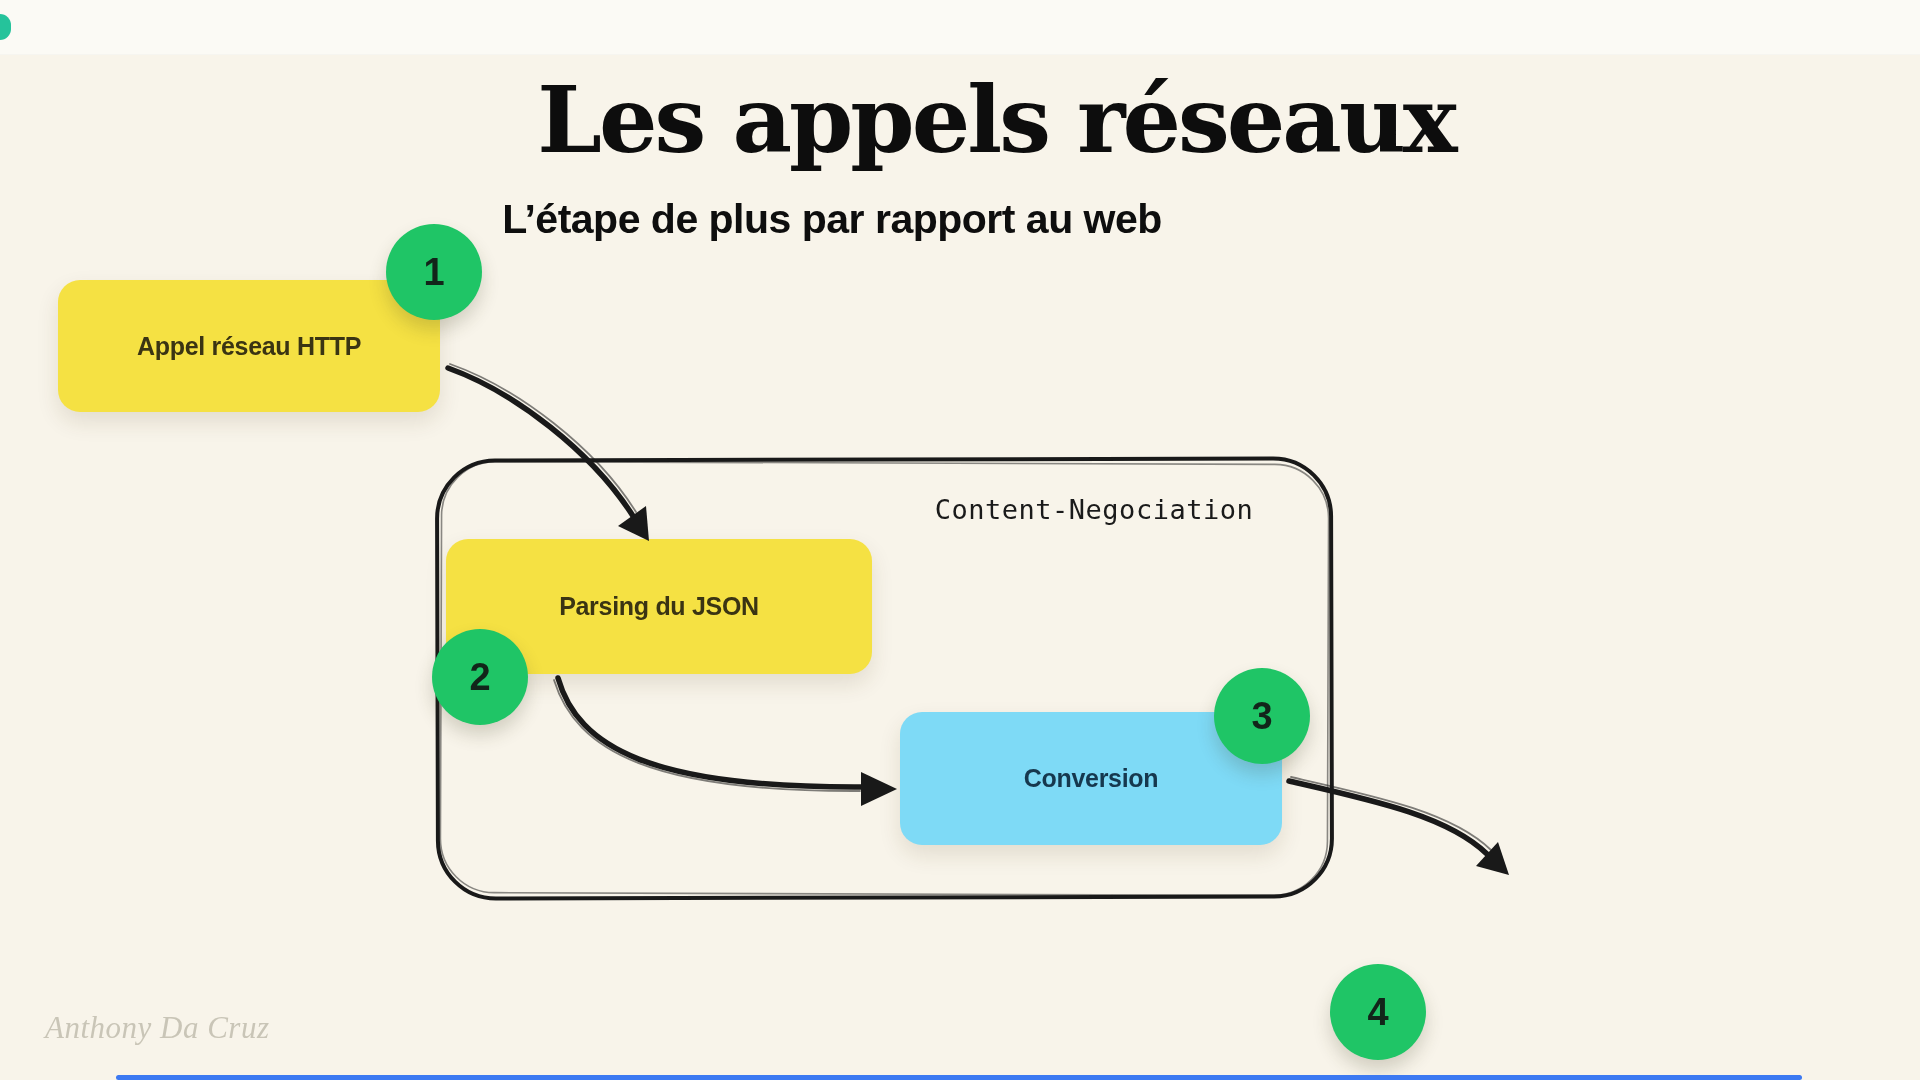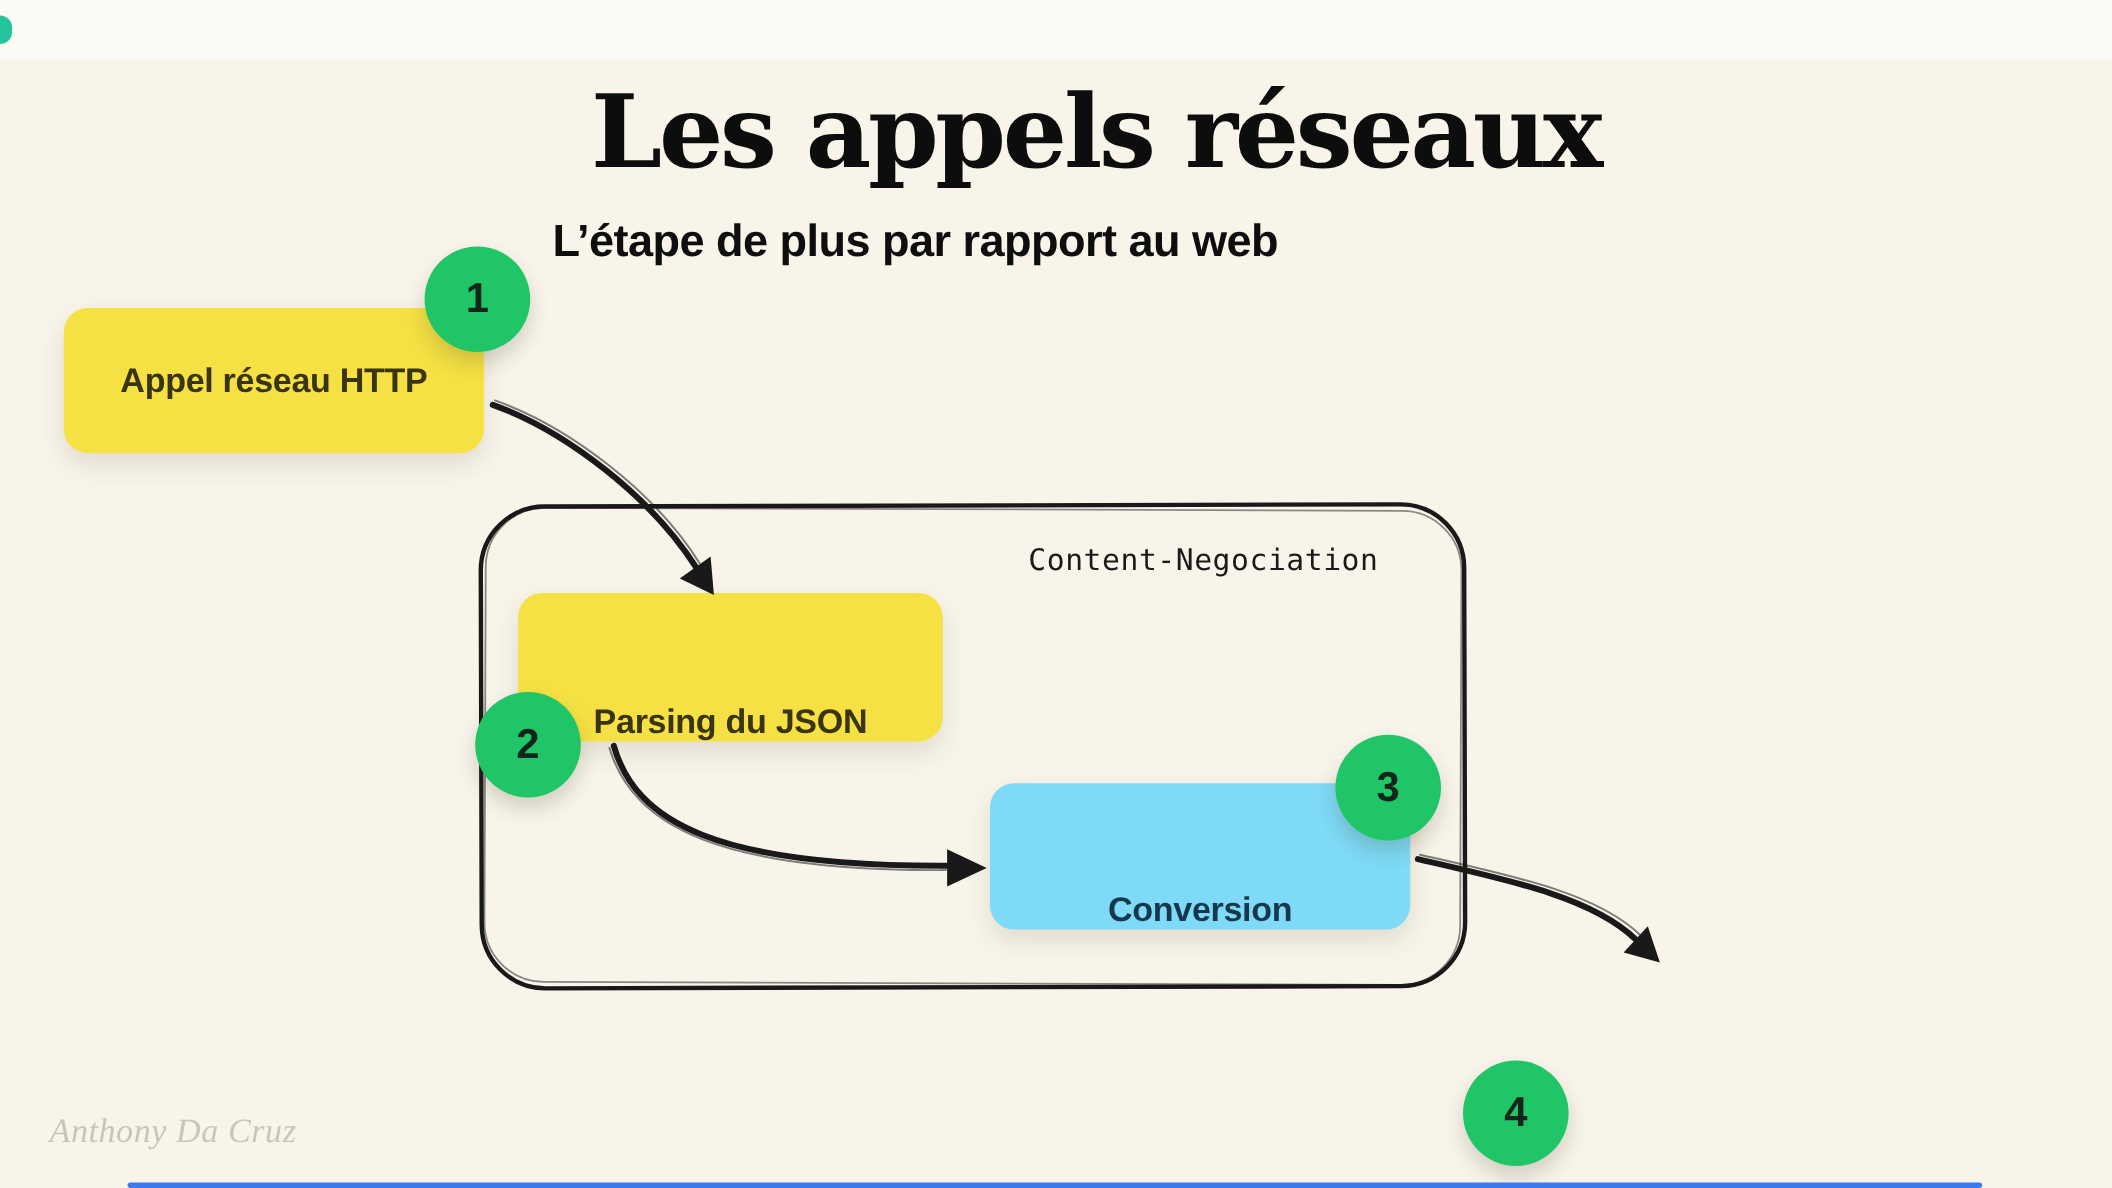--- a/index.html
+++ b/index.html
@@ -26,27 +26,27 @@
   }
   .subtitle{
     position:absolute;left:0;top:196px;width:1664px;margin:0;
     text-align:center;
     font-family:"Liberation Sans", sans-serif;
     font-weight:700;font-size:41px;color:#0E0E0E;letter-spacing:-0.5px;
   }
   .layer{position:absolute;left:0;top:0;width:1920px;height:1080px;pointer-events:none;}
   .node{
     position:absolute;display:flex;align-items:center;justify-content:center;
-    border-radius:22px;font-weight:700;font-size:31px;letter-spacing:-0.3px;
+    border-radius:22px;font-weight:700;font-size:25px;letter-spacing:-0.3px;
     box-shadow:0 10px 22px rgba(70,60,20,0.12);
   }
   .node.yellow{background:#F5E143;color:#3A3413;}
-  .node.blue{background:#7EDAF6;color:#16384E;align-items:flex-end;}
+  .node.blue{background:#7EDAF6;color:#16384E;}
   .node1{left:58px;top:280px;width:382px;height:132px;}
-  .node2{left:471px;top:539px;width:386px;height:135px;align-items:flex-end;}
+  .node2{left:446px;top:539px;width:426px;height:135px;}
   .node3{left:900px;top:712px;width:382px;height:133px;}
   .node4{left:1371px;top:886px;width:382px;height:136px;}
   .badge{
     position:absolute;width:96px;height:96px;border-radius:50%;
     background:#1FC566;color:#12251A;
     display:flex;align-items:center;justify-content:center;
     font-weight:700;font-size:38px;
     box-shadow:0 10px 18px rgba(60,60,30,0.20);
   }
   .badge1{left:386px;top:224px;}

